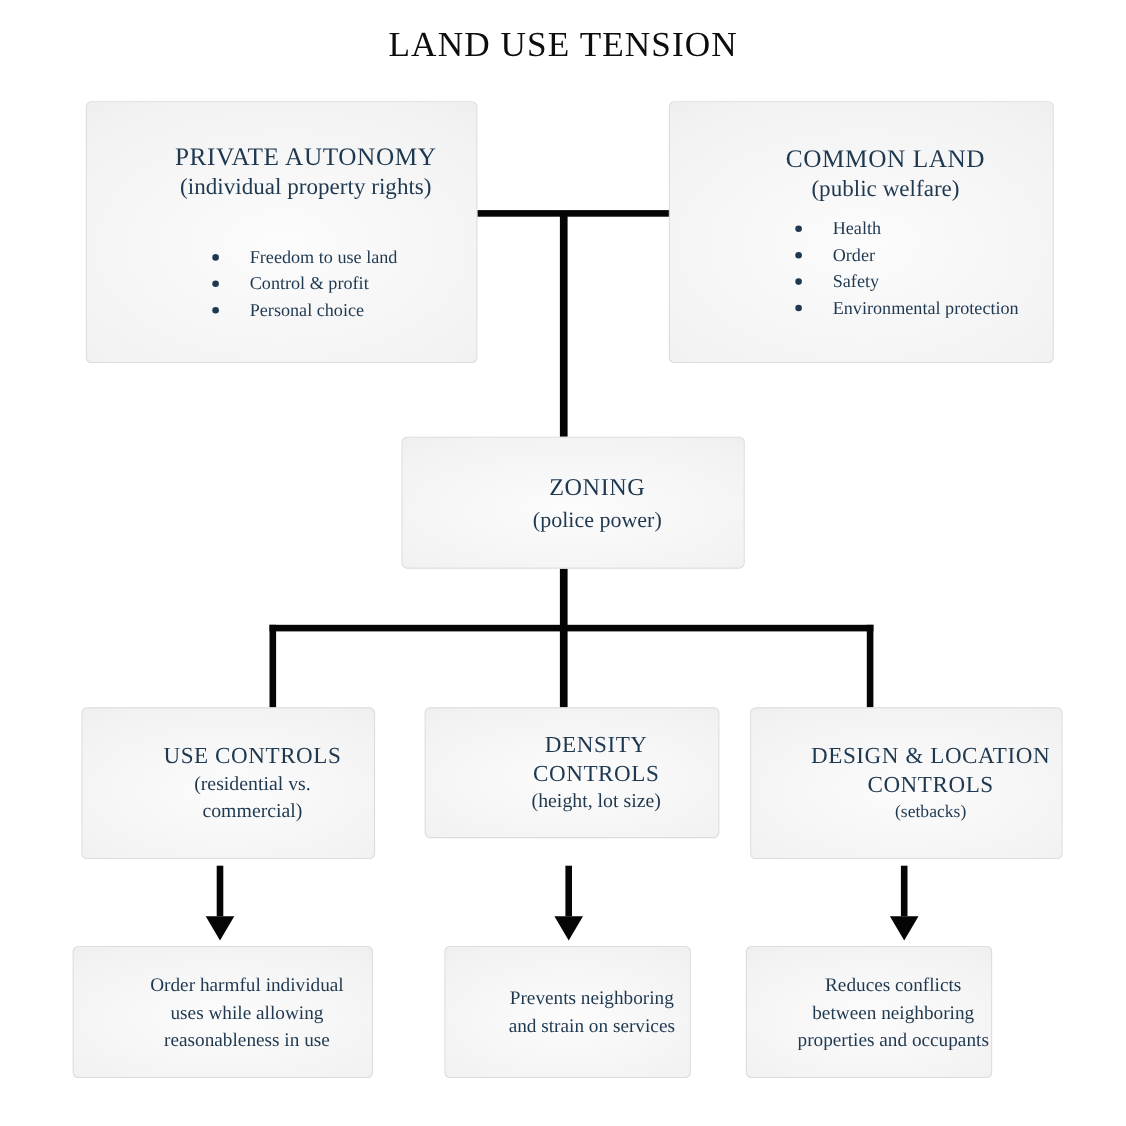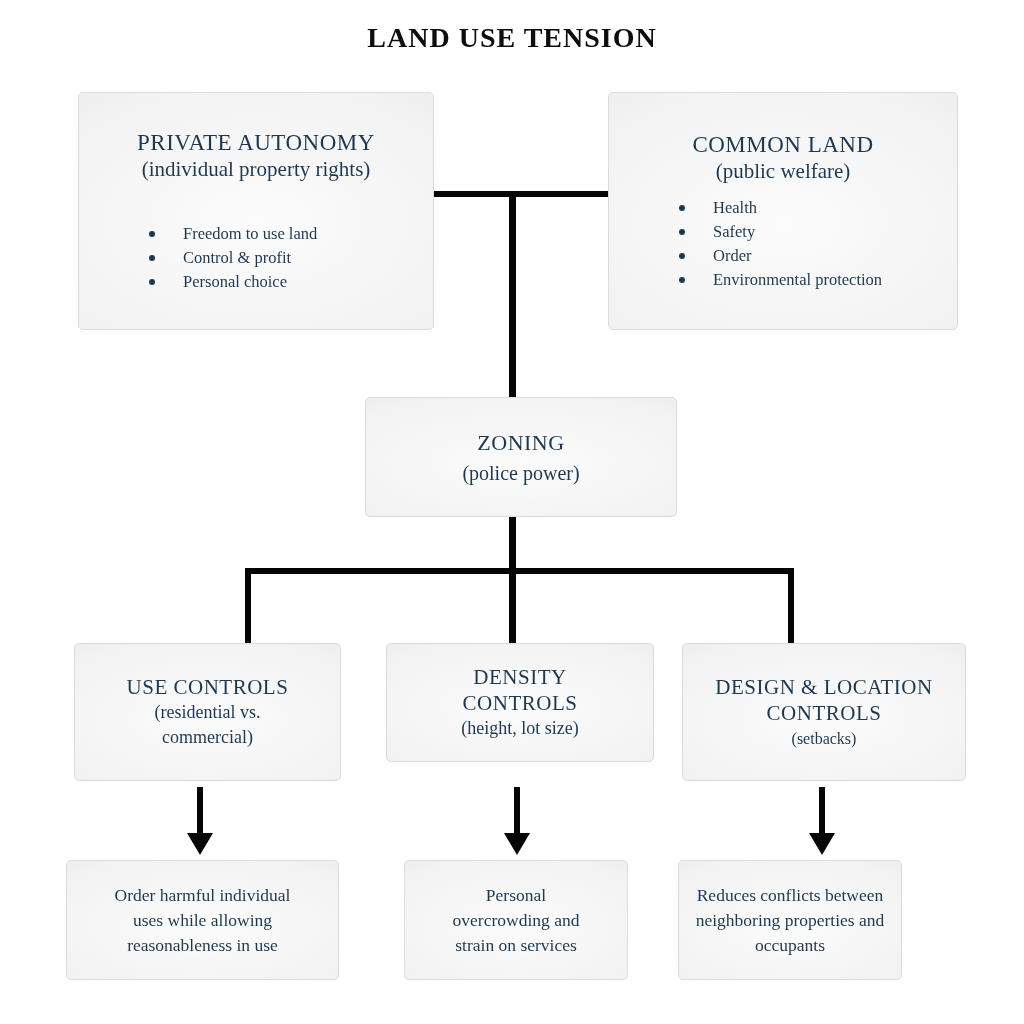--- a/index.html
+++ b/index.html
@@ -9,31 +9,31 @@
     --box-edge:#e2e2e2;
     --box-center:#fcfcfc;
     --box-border:#dcdcdc;
   }
   *{box-sizing:border-box;margin:0;padding:0}
   body{background:#ffffff;font-family:"Liberation Serif","DejaVu Serif",serif;}
   .stage{position:relative;width:1024px;height:1024px;background:#ffffff;margin:0 auto;overflow:hidden}
 
   .diagram-title{
     position:absolute;top:22px;left:0;width:100%;
-    text-align:center;font-size:28px;font-weight:bold;letter-spacing:1px;
+    text-align:center;font-size:32px;font-weight:normal;letter-spacing:1px;
     color:var(--title-text);
   }
 
   .node{
     position:absolute;
     border:1px solid var(--box-border);
     border-radius:5px;
     background:radial-gradient(120% 110% at 50% 55%, var(--box-center) 0%, #f2f2f2 55%, var(--box-edge) 100%);
     display:flex;flex-direction:column;align-items:center;justify-content:center;
-    text-align:center;color:var(--heading-text);
+    text-align:center;color:var(--heading-text);padding-left:44px;
   }
   .node-title{font-weight:normal;letter-spacing:0.5px;line-height:27px}
   .node-subtitle{line-height:26px}
 
   .row1 .node-title{font-size:23px}
   .row1 .node-subtitle{font-size:21px}
 
   .zoning .node-title{font-size:22px}
   .zoning .node-subtitle{font-size:20px;margin-top:4px}
 
@@ -107,25 +107,25 @@
   <section class="node row1" style="left:608px;top:92px;width:350px;height:238px">
     <div class="node-title">COMMON LAND</div>
     <div class="node-subtitle">(public welfare)</div>
     <ul class="bullets" style="margin-top:12px">
       <li class="bullet">
           <span class="dot"></span>
           <span>Health</span>
         </li>
       <li class="bullet">
           <span class="dot"></span>
-          <span>Safety</span>
+          <span>Order</span>
         </li>
       <li class="bullet">
           <span class="dot"></span>
-          <span>Order</span>
+          <span>Safety</span>
         </li>
       <li class="bullet">
           <span class="dot"></span>
           <span>Environmental protection</span>
         </li>
     </ul>
   </section>
 
   <section class="node zoning" style="left:365px;top:397px;width:312px;height:120px">
     <div class="node-title">ZONING</div>
@@ -158,20 +158,20 @@
   <div class="arrow" style="left:809px;top:787px">
     <div class="arrow-shaft"></div>
     <div class="arrow-head"></div>
   </div>
 
   <section class="node" style="left:66px;top:860px;width:273px;height:120px">
     <div class="outcome-text w200">Order harmful individual uses while allowing reasonableness in use</div>
   </section>
 
   <section class="node" style="left:404px;top:860px;width:224px;height:120px">
-    <div class="outcome-text w150">Personal overcrowding and strain on services</div>
+    <div class="outcome-text w150">Prevents neighboring and strain on services</div>
   </section>
 
   <section class="node" style="left:678px;top:860px;width:224px;height:120px">
     <div class="outcome-text w196">Reduces conflicts between neighboring properties and occupants</div>
   </section>
 
 </div>
 
 </body></html>

